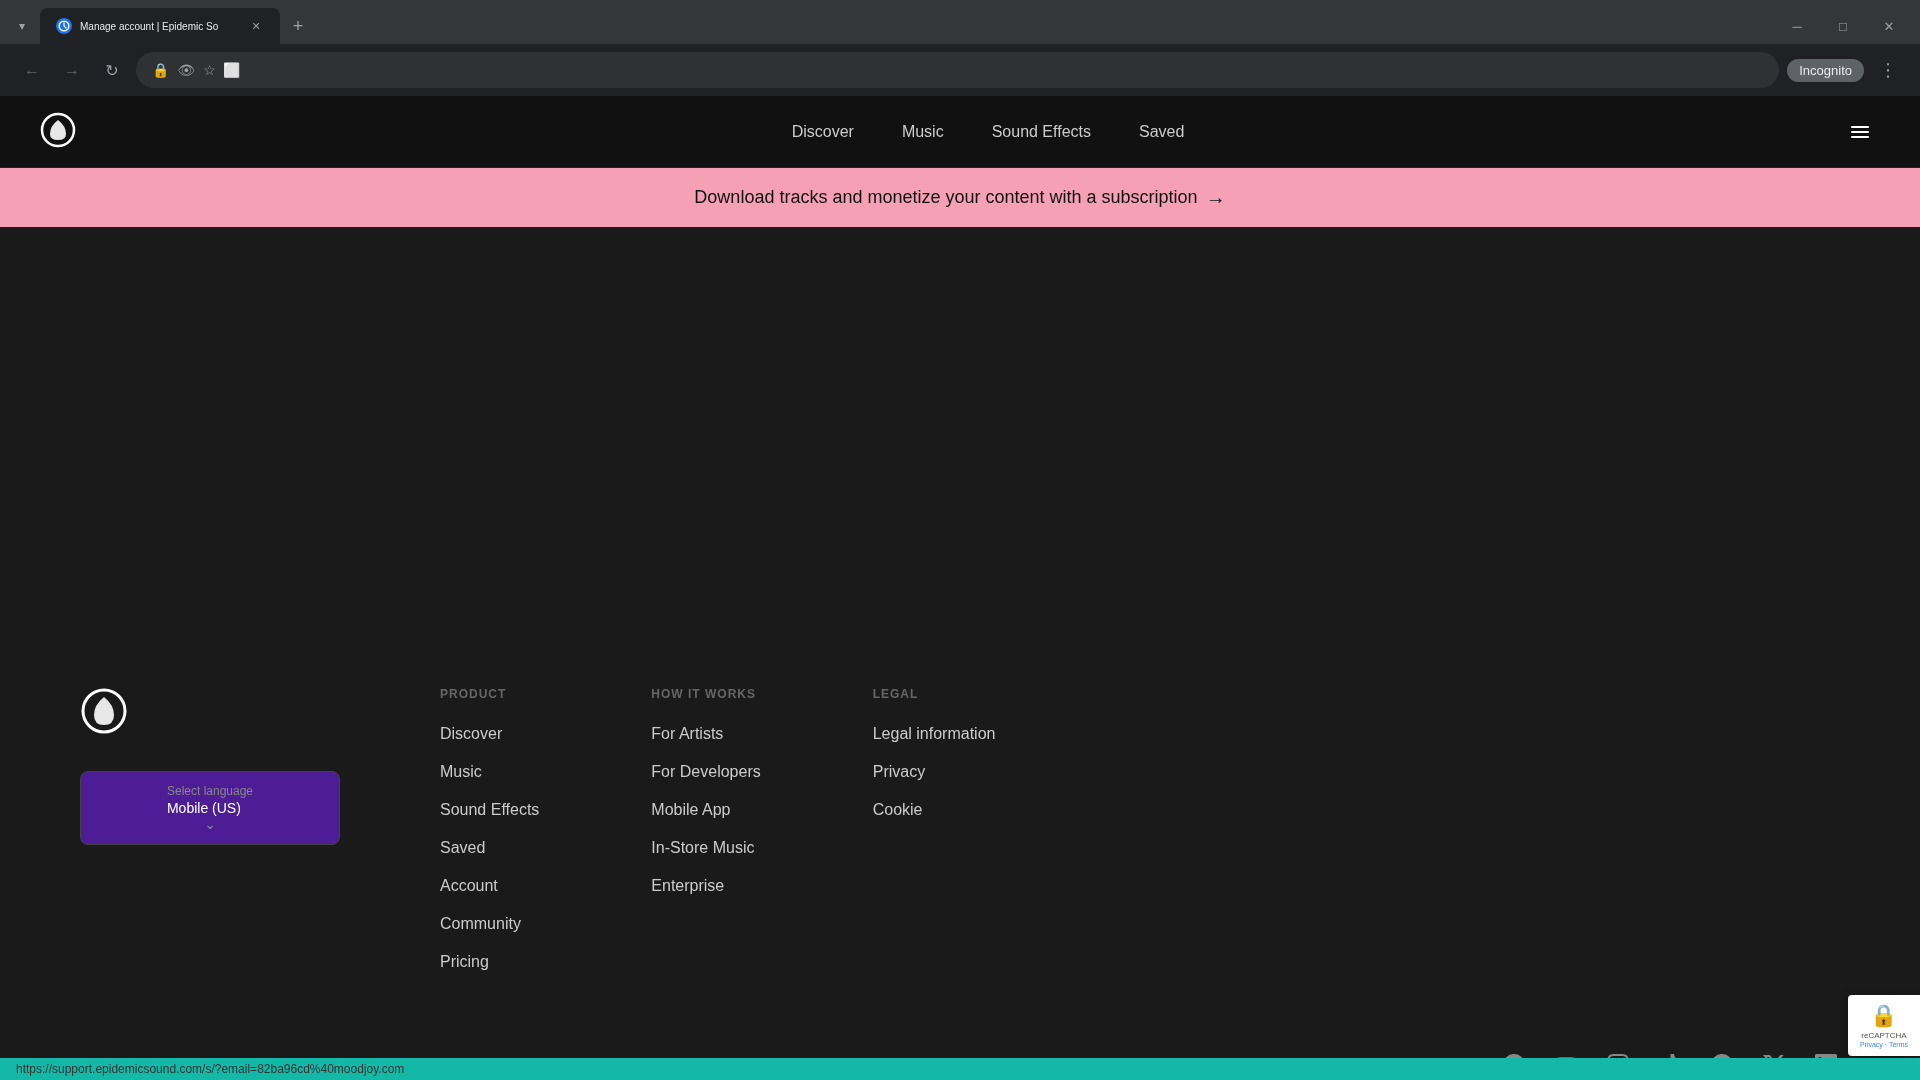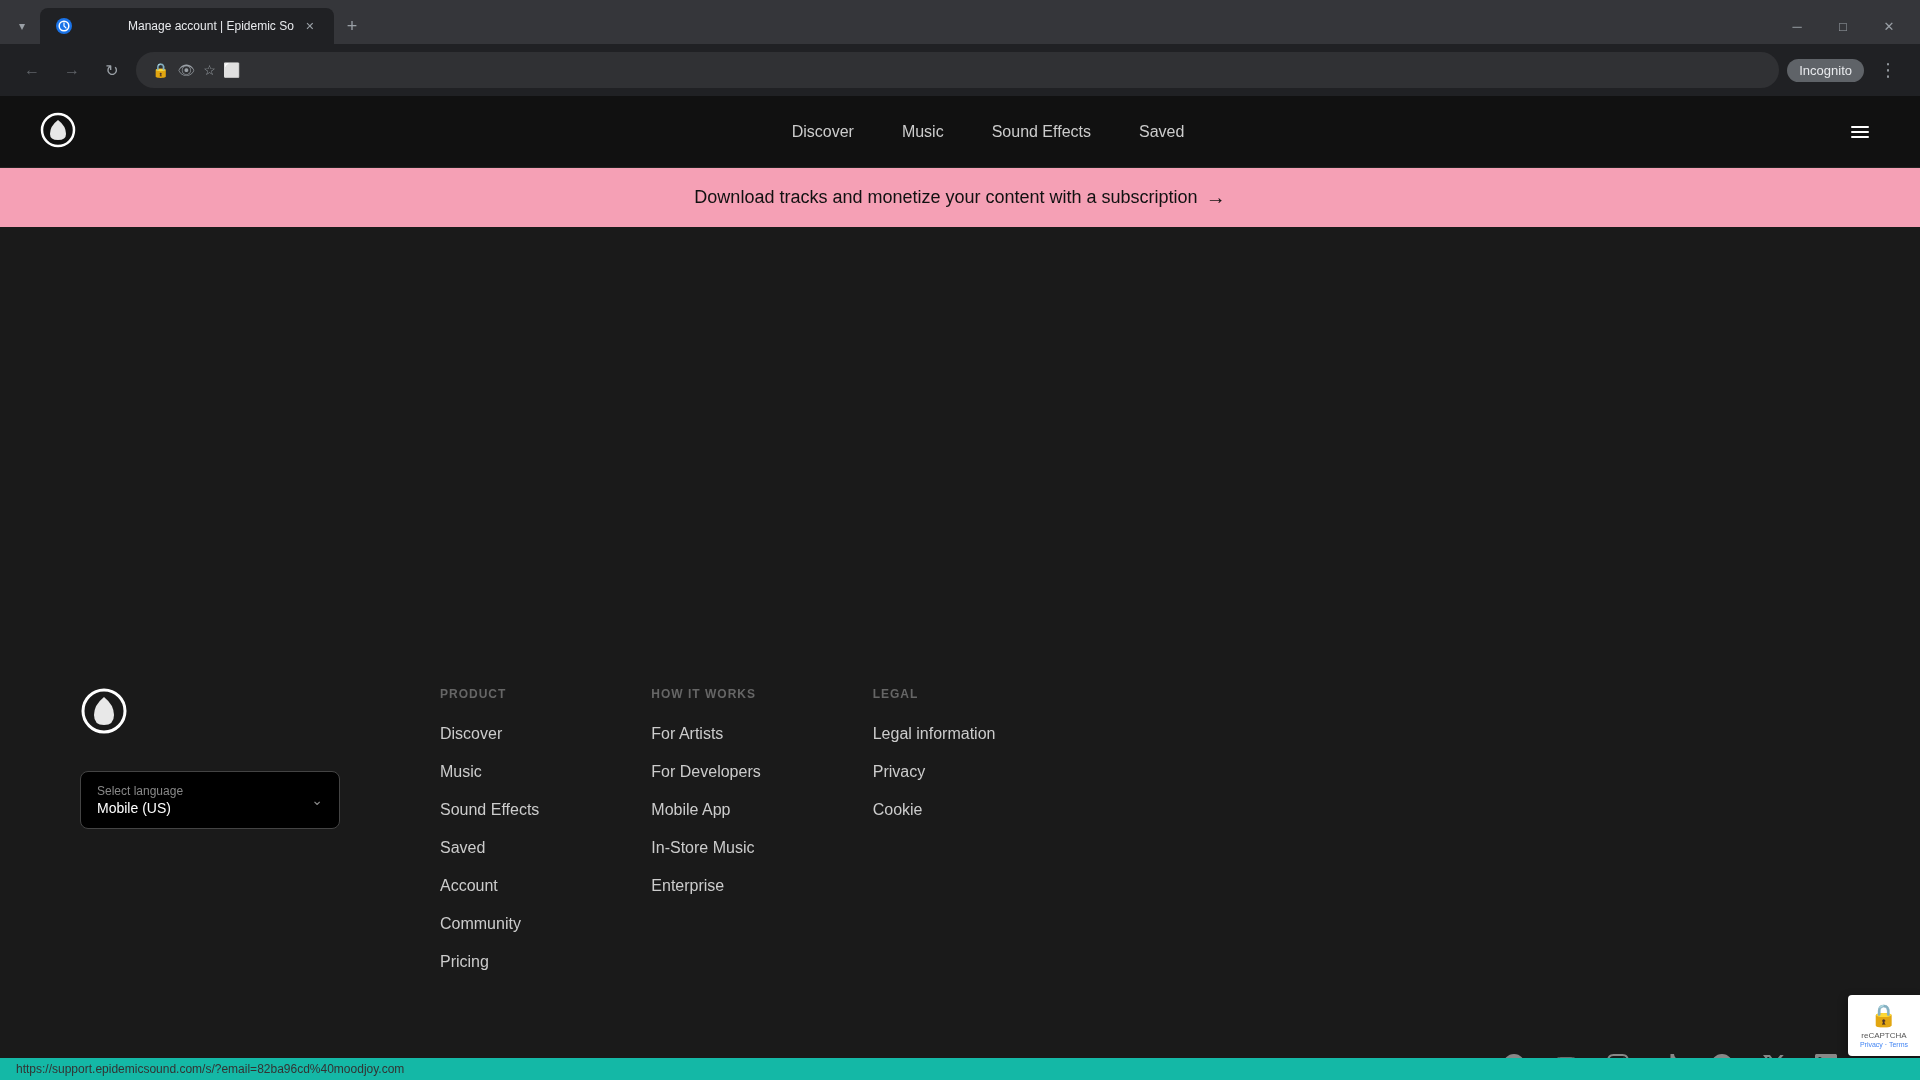--- a/index.html
+++ b/index.html
@@ -4,21 +4,21 @@
   <style>
     * { margin: 0; padding: 0; box-sizing: border-box; }
     body { font-family: -apple-system, BlinkMacSystemFont, 'Segoe UI', sans-serif; background: #1a1a1a; color: #fff; width: 1920px; min-height: 1080px; overflow-x: hidden; }
 
     
     .browser-chrome { background: #202124; width: 100%; }
     .browser-tab-bar { display: flex; align-items: center; padding: 8px 0 0 0; background: #35363a; height: 44px; }
     .browser-tab-new-group { display: flex; align-items: center; padding: 0 8px; }
     .browser-tab { display: flex; align-items: center; background: #202124; border-radius: 8px 8px 0 0; padding: 0 16px; height: 36px; min-width: 240px; max-width: 300px; gap: 8px; }
     .browser-tab-icon { width: 16px; height: 16px; background: #1a73e8; border-radius: 50%; display: flex; align-items: center; justify-content: center; font-size: 10px; color: white; flex-shrink: 0; }
-    .browser-tab-title { font-size: 12px; color: #e8eaed; flex: 1; white-space: nowrap; overflow: hidden; text-overflow: ellipsis; margin-left: 48px; }
+    .browser-tab-title { font-size: 10px; color: #e8eaed; flex: 1; white-space: nowrap; overflow: hidden; text-overflow: ellipsis; }
     .browser-tab-close { width: 16px; height: 16px; border-radius: 50%; display: flex; align-items: center; justify-content: center; font-size: 11px; color: #9aa0a6; cursor: pointer; }
     .new-tab-btn { width: 28px; height: 28px; border-radius: 50%; display: flex; align-items: center; justify-content: center; color: #9aa0a6; font-size: 18px; cursor: pointer; margin-left: 4px; }
     .window-controls { margin-left: auto; display: flex; align-items: center; gap: 0; padding-right: 8px; }
     .window-btn { width: 46px; height: 36px; display: flex; align-items: center; justify-content: center; font-size: 13px; color: #9aa0a6; cursor: pointer; }
 
     .browser-toolbar { display: flex; align-items: center; padding: 6px 16px; gap: 8px; background: #202124; height: 52px; }
     .nav-btn { width: 32px; height: 32px; border-radius: 50%; display: flex; align-items: center; justify-content: center; color: #9aa0a6; font-size: 16px; cursor: pointer; }
     .nav-btn.disabled { color: #5f6368; cursor: default; }
     .address-bar { flex: 1; background: #303134; border-radius: 24px; padding: 0 16px; height: 36px; display: flex; align-items: center; gap: 8px; }
     .address-bar-url { font-size: 14px; color: #e8eaed; flex: 1; }
@@ -43,21 +43,21 @@
 
     
     .main-content { min-height: 400px; background: #1a1a1a; }
 
     
     .footer { background: #1a1a1a; padding: 60px 80px 40px; }
     .footer-top { display: flex; gap: 80px; }
     .footer-brand { width: 280px; flex-shrink: 0; }
     .footer-logo { margin-bottom: 32px; }
     .footer-logo-icon { width: 48px; height: 48px; }
-    .language-selector { background: #000000; border: 1px solid #444; border-radius: 8px; padding: 12px 16px; width: 260px; display: flex; align-items: center; justify-content: space-between; cursor: pointer; }
+    .language-selector { background: #4c1d95; border: 1px solid #444; border-radius: 8px; padding: 12px 16px; width: 260px; display: flex; align-items: center; justify-content: space-between; cursor: pointer; flex-direction: column; }
     .language-selector-inner { display: flex; flex-direction: column; gap: 2px; }
     .language-label { font-size: 12px; color: #888; }
     .language-value { font-size: 14px; color: #fff; }
     .language-chevron { color: #888; font-size: 14px; }
 
     .footer-nav { display: flex; gap: 112px; flex: 1; }
     .footer-col { display: flex; flex-direction: column; gap: 20px; }
     .footer-col-title { font-size: 12px; color: #666; font-weight: 600; letter-spacing: 1px; text-transform: uppercase; margin-bottom: 4px; }
     .footer-link { font-size: 16px; color: #ccc; text-decoration: none; cursor: pointer; }
     .footer-link.active { text-decoration: underline; }

